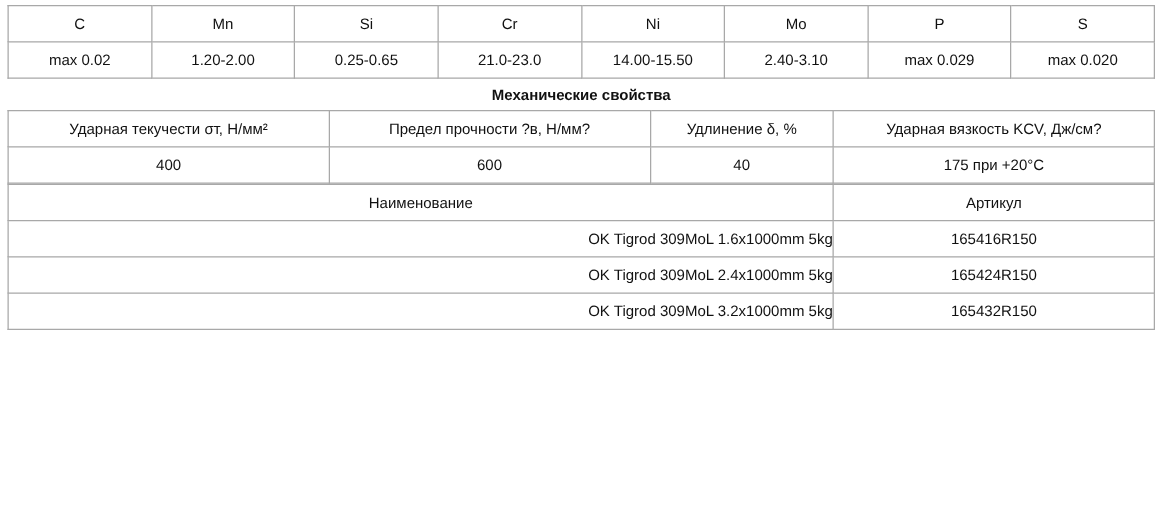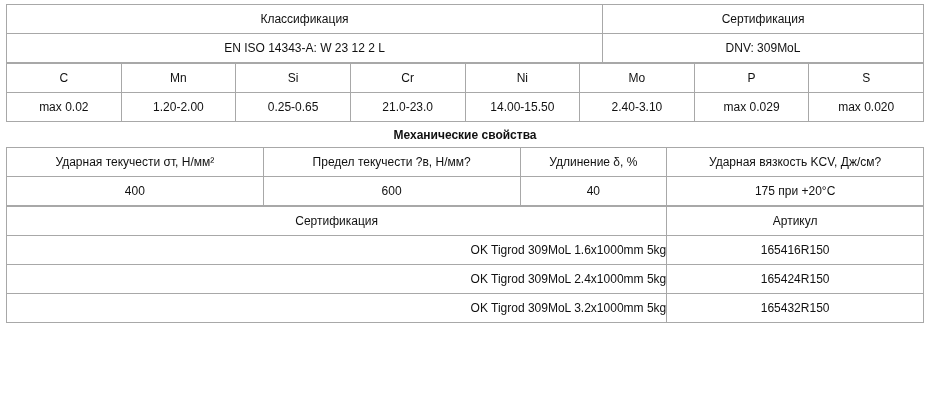--- a/index.html
+++ b/index.html
@@ -46,38 +46,20 @@
     text-align: right;
     padding-left: 8px;
   }
   .tbl-wrap { width: 918px; margin: 0 auto; }
 </style>
 </head>
 <body>
 
 <div class="page">
 
-  <div class="tbl-wrap">
-    <table>
-      <colgroup>
-          <col style="width:65%">
-          <col style="width:35%">
-        </colgroup>
-      <tbody>
-        <tr>
-          <td>Классификация</td>
-          <td>Сертификация</td>
-        </tr>
-        <tr>
-          <td>EN ISO 14343-A: W 23 12 2 L</td>
-          <td>DNV: 309MoL</td>
-        </tr>
-      </tbody>
-    </table>
-  </div>
 
   <div class="tbl-wrap">
     <table>
       <colgroup>
         <col style="width:12.5%">
           <col style="width:12.5%">
           <col style="width:12.5%">
           <col style="width:12.5%">
         <col style="width:12.5%">
           <col style="width:12.5%">
@@ -114,21 +96,21 @@
     <table>
       <colgroup>
           <col style="width:28%">
           <col style="width:28%">
           <col style="width:16%">
           <col style="width:28%">
         </colgroup>
       <tbody>
         <tr>
           <td>Ударная текучести σт, Н/мм²</td>
-          <td>Предел текучести ?в, Н/мм?</td>
+          <td>Предел прочности ?в, Н/мм?</td>
           <td>Удлинение δ, %</td>
           <td>Ударная вязкость KCV, Дж/см?</td>
         </tr>
         <tr>
           <td>400</td>
           <td>600</td>
           <td>40</td>
           <td>175 при +20°C</td>
         </tr>
       </tbody>
@@ -136,21 +118,21 @@
   </div>
 
   <div class="tbl-wrap">
     <table>
       <colgroup>
           <col style="width:72%">
           <col style="width:28%">
         </colgroup>
       <tbody>
         <tr>
-          <td>Сертификация</td>
+          <td>Наименование</td>
           <td>Артикул</td>
         </tr>
         <tr>
           <td class="left-cell">OK Tigrod 309MoL 1.6x1000mm 5kg</td>
           <td>165416R150</td>
         </tr>
         <tr>
           <td class="left-cell">OK Tigrod 309MoL 2.4x1000mm 5kg</td>
           <td>165424R150</td>
         </tr>

